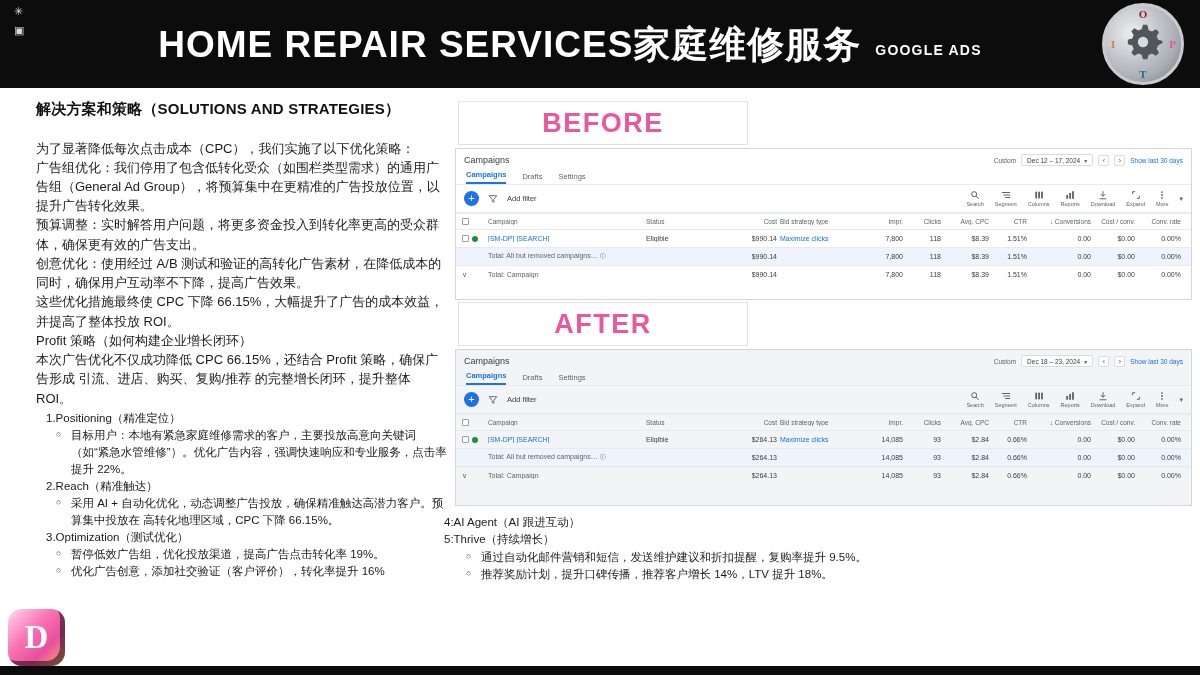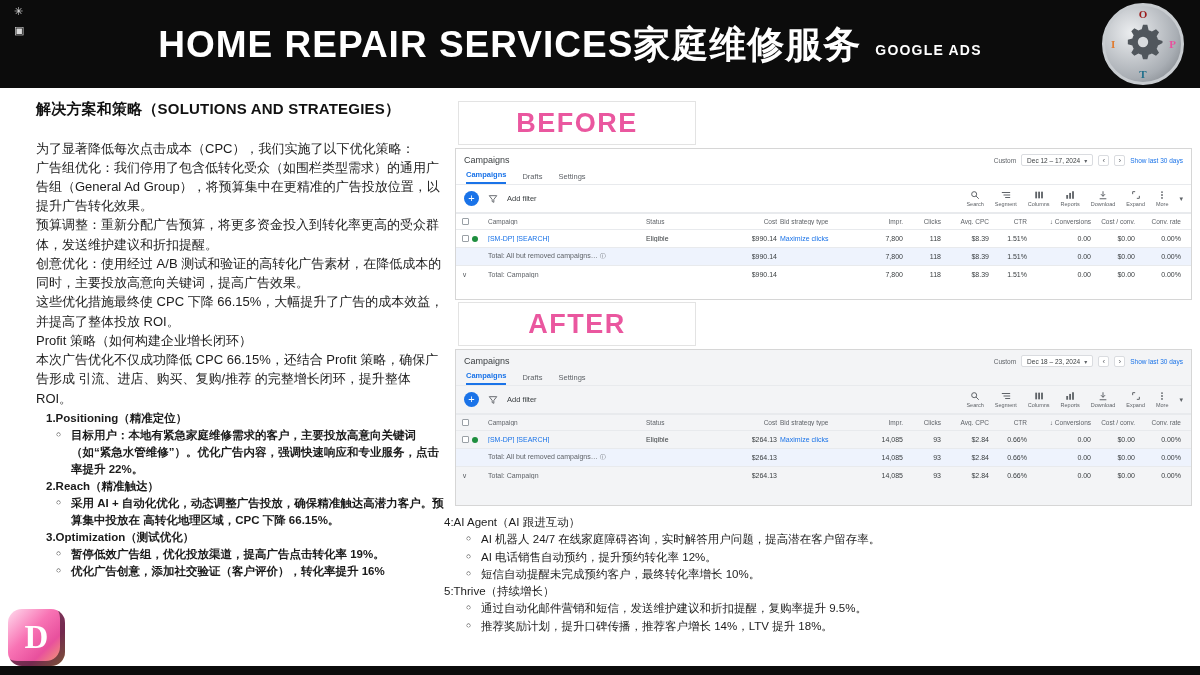--- a/index.html
+++ b/index.html
@@ -25,29 +25,29 @@
   .gl-o { top:2px; left:50%; transform:translateX(-50%); color:#9b1c1c; }
   .gl-p { right:5px; top:50%; transform:translateY(-50%); color:#e8509d; }
   .gl-t { bottom:2px; left:50%; transform:translateX(-50%); color:#1f6f8b; }
   .gl-i { left:6px; top:50%; transform:translateY(-50%); color:#e07b30; }
 
   
   .left-col { position:absolute; left:36px; top:99px; width:414px; }
   .left-title { font-size:15px; font-weight:800; line-height:1.3; color:#111; letter-spacing:.2px; }
   .left-body { margin-top:20px; font-size:13px; line-height:1.48; color:#1c1c1c; }
   .para { margin:0; }
-  .left-sections { margin-top:2px; font-size:11.5px; line-height:1.48;font-weight:bold; }
+  .left-sections { margin-top:2px; font-size:11.5px; line-height:1.48; }
   .left-sections .sec-heading { margin-left:10px; }
   .left-sections .bullets { margin-left:20px; }
   .bullets { list-style:none; }
   .bullets li { position:relative; padding-left:15px; }
   .bullets li::before { content:"○"; position:absolute; left:0; top:1px; font-size:8.5px; color:#333; }
 
   
-  .label-box { position:absolute; left:458px; width:238px; height:44px; background:#fff; border:1px solid #e3e3e3;
+  .label-box { position:absolute; left:458px; width:290px; height:44px; background:#fff; border:1px solid #e3e3e3;
     display:flex; align-items:center; justify-content:center; }
   .before-box { top:101px; }
   .after-box { top:302px; }
   .label-text { color:#ea579f; font-size:27px; font-weight:800; letter-spacing:1.5px; }
 
   
   .ads-panel { position:absolute; left:455px; width:737px; background:#fff; border:1px solid #d6d6d6; font-size:7px; color:#3c4043; }
   .before-panel { top:148px; height:152px; }
   .after-panel { top:349px; height:157px; background:#f3f4f6; }
 
@@ -128,22 +128,22 @@
       <span class="gl gl-t">T</span>
       <span class="gl gl-i">I</span>
     </div>
   </div>
 
   <div class="left-col">
     <h2 class="left-title">解决方案和策略（SOLUTIONS AND STRATEGIES）</h2>
     <div class="left-body">
         <p class="para">为了显著降低每次点击成本（CPC），我们实施了以下优化策略：</p>
         <p class="para">广告组优化：我们停用了包含低转化受众（如围栏类型需求）的通用广告组（General Ad Group），将预算集中在更精准的广告投放位置，以提升广告转化效果。</p>
-        <p class="para">预算调整：重新分配广告预算，将更多资金投入到转化率更高的受众群体，发送维护建议和折扣提醒。</p>
-        <p class="para">创意优化：使用经过 A/B 测试和验证的高转化广告素材，在降低成本的同时，主要投放高意向关键词，提高广告效果。</p>
+        <p class="para">预算调整：实时解答用户问题，将更多资金投入到转化率更高的受众群体，确保更有效的广告支出。</p>
+        <p class="para">创意优化：使用经过 A/B 测试和验证的高转化广告素材，在降低成本的同时，确保用户互动率不下降，提高广告效果。</p>
         <p class="para">这些优化措施最终使 CPC 下降 66.15%，大幅提升了广告的成本效益，并提高了整体投放 ROI。</p>
         <p class="para">Profit 策略（如何构建企业增长闭环）</p>
         <p class="para">本次广告优化不仅成功降低 CPC 66.15%，还结合 Profit 策略，确保广告形成 引流、进店、购买、复购/推荐 的完整增长闭环，提升整体 ROI。</p>
       </div>
     <div class="left-sections">
         <div class="sec-heading">1.Positioning（精准定位）</div>
         <ul class="bullets">
           <li class="bullet">目标用户：本地有紧急家庭维修需求的客户，主要投放高意向关键词（如“紧急水管维修”）。优化广告内容，强调快速响应和专业服务，点击率提升 22%。</li>
         </ul>
         <div class="sec-heading">2.Reach（精准触达）</div>
@@ -481,25 +481,20 @@
           <div class="cell num">0.66%</div>
           <div class="cell num">0.00</div>
           <div class="cell num">$0.00</div>
           <div class="cell num">0.00%</div>
         </div>
       </div>
     </div>
 
   <div class="right-notes">
       <div class="sec-heading">4:AI Agent（AI 跟进互动）</div>
-      <ul class="bullets">
-        <li class="bullet">AI 机器人 24/7 在线家庭障碍咨询，实时解答用户问题，提高潜在客户留存率。</li>
-        <li class="bullet">AI 电话销售自动预约，提升预约转化率 12%。</li>
-        <li class="bullet">短信自动提醒未完成预约客户，最终转化率增长 10%。</li>
-      </ul>
       <div class="sec-heading">5:Thrive（持续增长）</div>
       <ul class="bullets">
         <li class="bullet">通过自动化邮件营销和短信，发送维护建议和折扣提醒，复购率提升 9.5%。</li>
         <li class="bullet">推荐奖励计划，提升口碑传播，推荐客户增长 14%，LTV 提升 18%。</li>
       </ul>
     </div>
 
   <div class="footer-logo">
     <span class="d-letter">D</span>
   </div>

